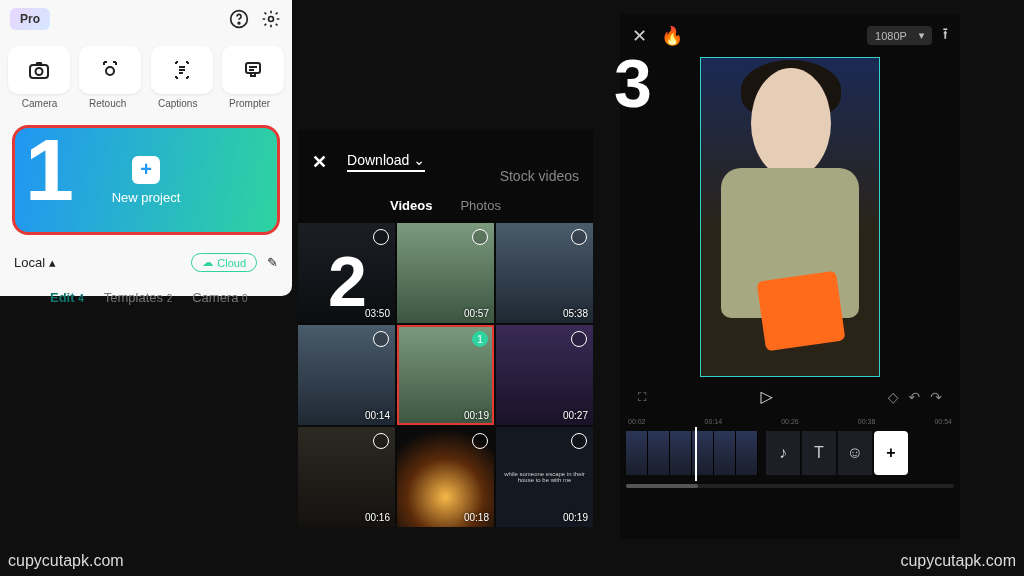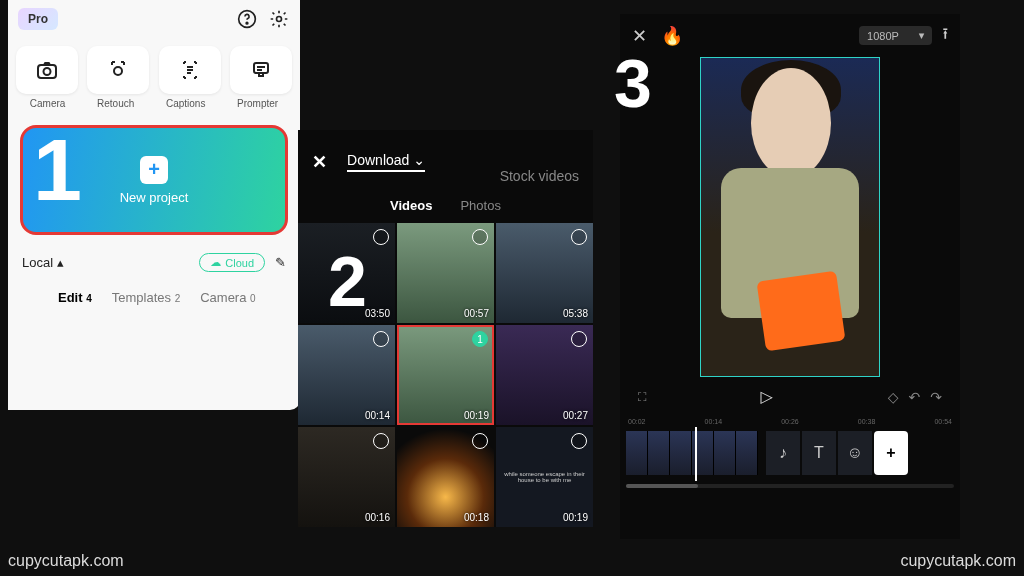--- a/index.html
+++ b/index.html
@@ -8,24 +8,24 @@
     height: 576px;
     background: #0f0f0f;
     font-family: -apple-system, BlinkMacSystemFont, "Segoe UI", sans-serif;
     position: relative;
     overflow: hidden;
   }
 
   
   .panel1 {
     position: absolute;
-    left: 8px;
+    left: 0;
     top: 0;
     width: 292px;
-    height: 410px;
+    height: 296px;
     background: #f8f8f8;
     border-radius: 0 0 10px 0;
   }
   .p1-header {
     display: flex;
     justify-content: space-between;
     align-items: center;
     padding: 8px 10px;
   }
   .pro-badge {
@@ -120,21 +120,21 @@
     display: flex; gap: 4px; align-items: center;
   }
   .storage-right { display: flex; gap: 10px; align-items: center; }
   .tabs-row {
     display: flex;
     gap: 20px;
     padding: 8px 14px;
     font-size: 13px;
     color: #777;
   }
-  .tabs-row .active { color: #000000; font-weight: 600; padding-left: 36px; }
+  .tabs-row .active { color: #0f766e; font-weight: 600; padding-left: 36px; }
   .sub { font-size: 10px; }
 
   
   .panel2 {
     position: absolute;
     left: 298px;
     top: 130px;
     width: 295px;
     background: #0a0a0a;
   }
@@ -210,21 +210,21 @@
   }
   .p3-top-left { display: flex; gap: 14px; align-items: center; font-size: 18px; }
   .flame { color: #ff4a2f; }
   .p3-top-right { display: flex; gap: 10px; align-items: center; }
   .res-btn {
     background: #2a2a2a;
     color: #bbb;
     border-radius: 4px;
     padding: 3px 8px;
     font-size: 11px;
-    display: flex; gap: 20px; align-items: center;
+    display: flex; gap: 12px; align-items: center;
   }
   .export-ico { color: #ccc; font-size: 16px; }
   .preview {
     margin: 0 auto;
     width: 180px;
     height: 320px;
     border: 1px solid #2fd3c7;
     background: linear-gradient( to bottom, #1b2a55 0%, #2a2318 55%, #2a2318 100% );
     position: relative;
   }

